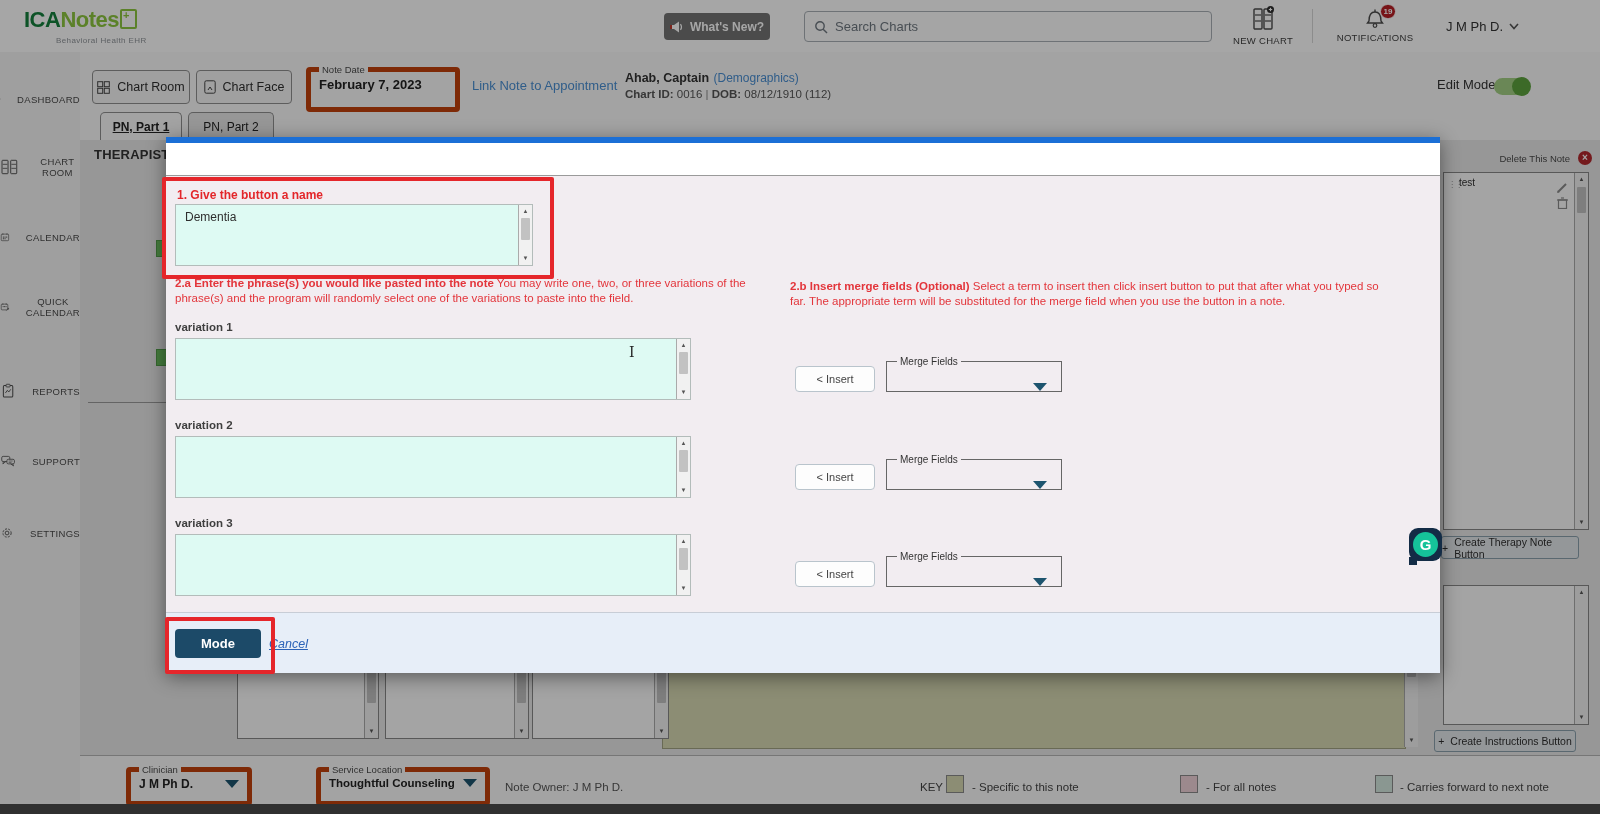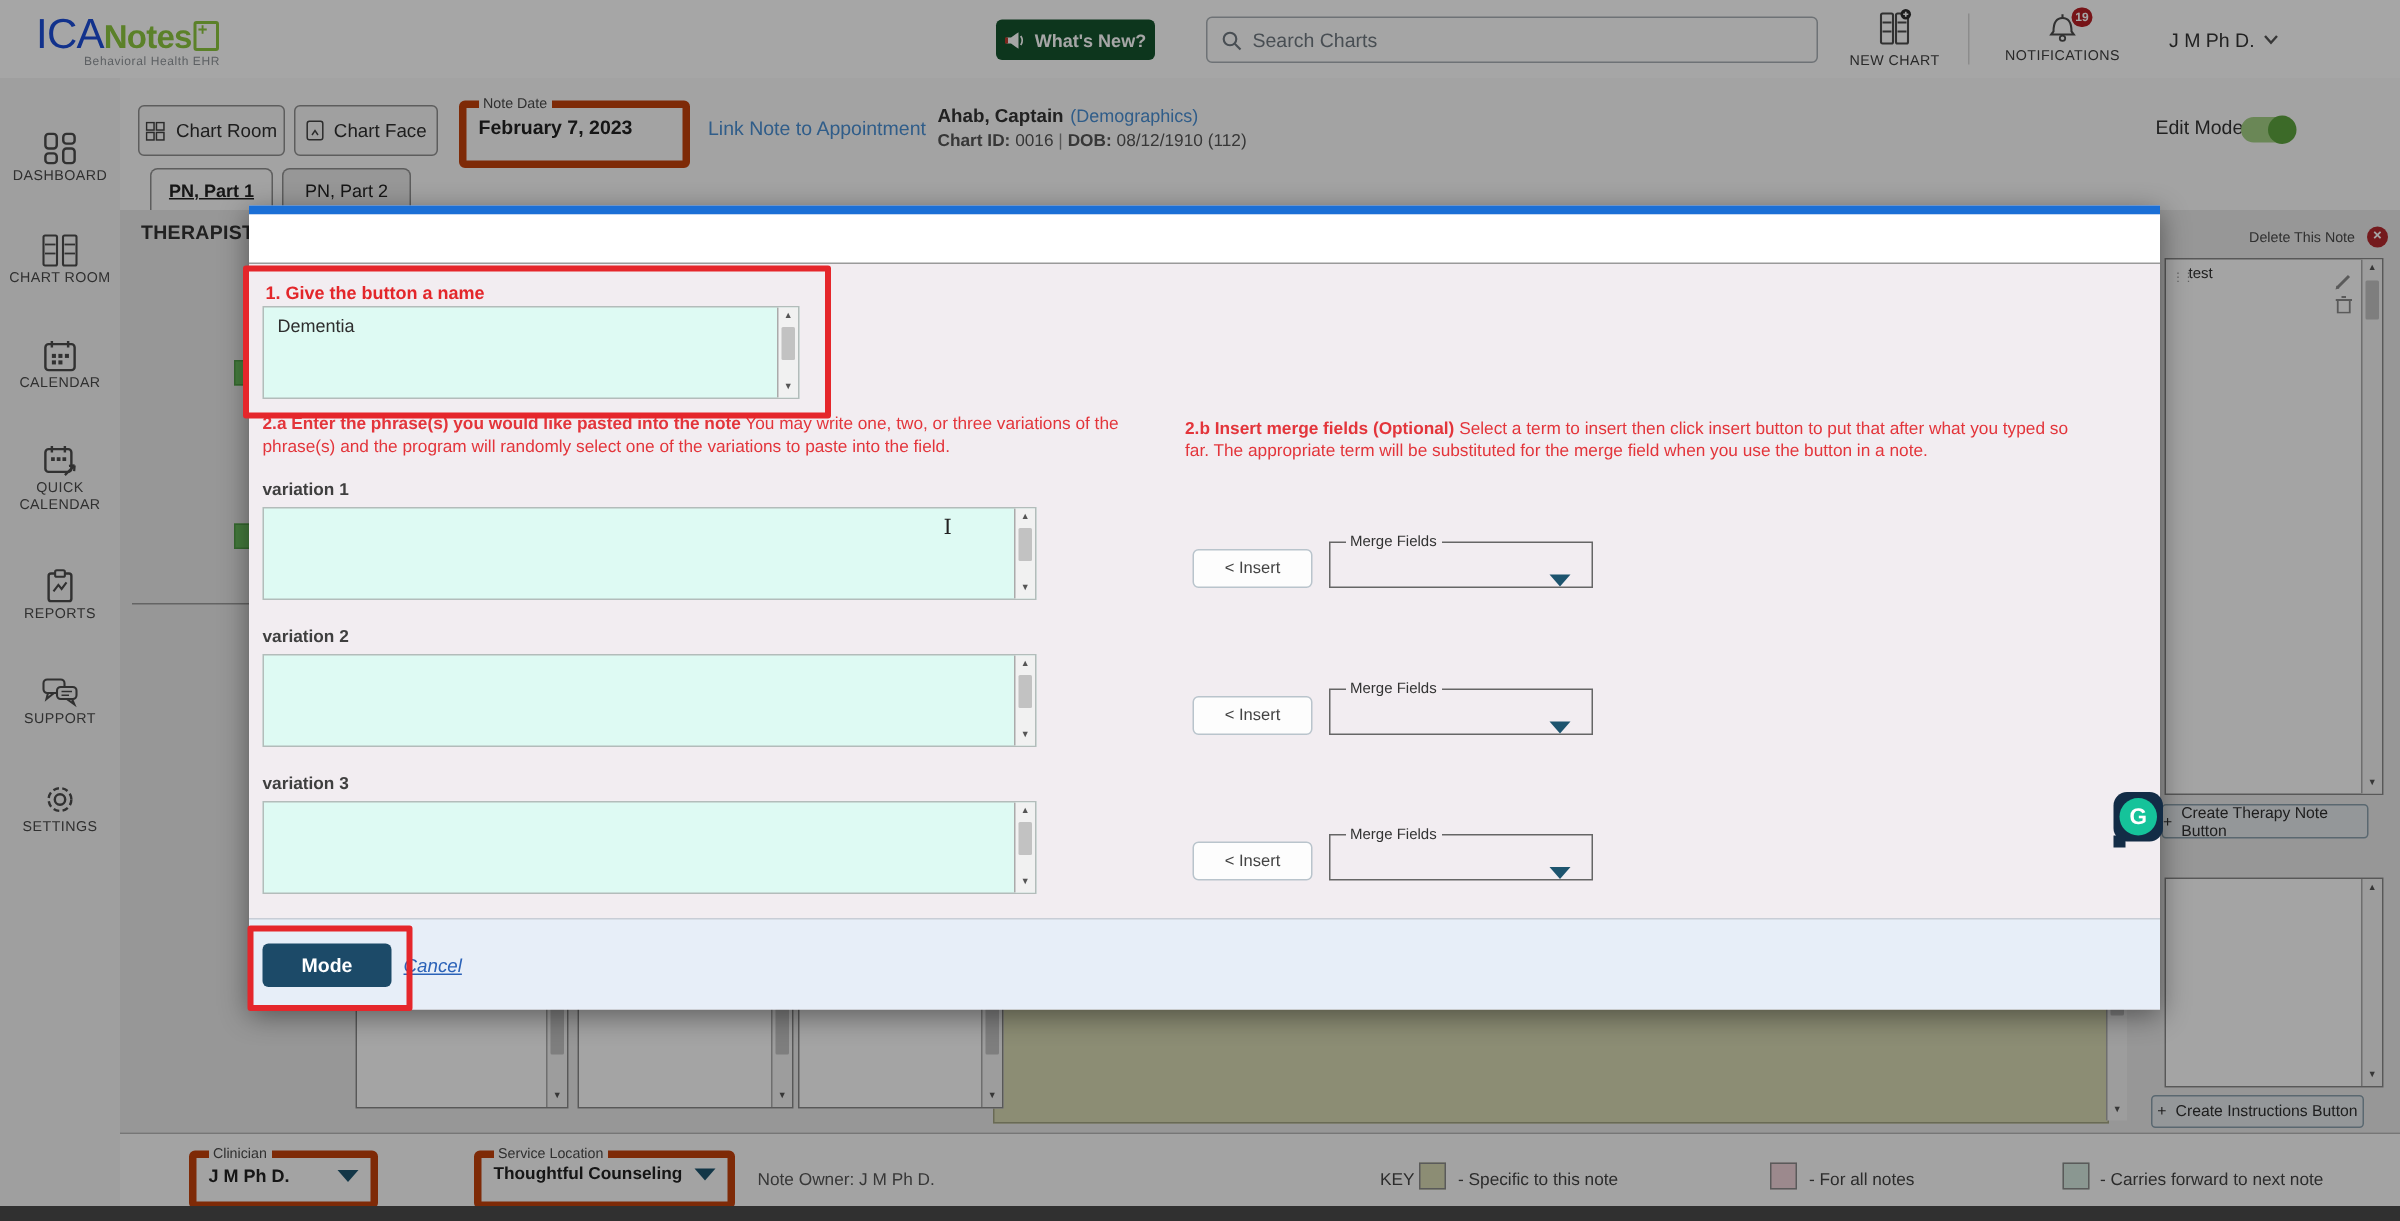--- a/index.html
+++ b/index.html
@@ -1,38 +1,38 @@
 <!DOCTYPE html>
 <html><head>
 <meta charset="utf-8">
 <style>
   html,body{margin:0;padding:0;background:#777;}
   .screen{position:relative;width:1600px;height:814px;overflow:hidden;
           font-family:"Liberation Sans","DejaVu Sans",sans-serif;background:#e8e8e8;}
   .abs{position:absolute;}
   
   .header{left:0;top:0;width:1600px;height:52px;background:#ffffff;z-index:1;}
-  .logo-ica{font-weight:normal;font-size:28px;color:#1d4ed8;letter-spacing:-.5px;}
+  .logo-ica{font-weight:bold;font-size:22px;color:#15803d;letter-spacing:-.5px;}
   .logo-notes{font-weight:bold;font-size:22px;color:#8dc63f;letter-spacing:-.5px;}
   .logo-doc{display:inline-block;width:13px;height:16px;border:2px solid #8dc63f;border-radius:2px;
             position:relative;top:2px;margin-left:1px;}
   .logo-doc span{position:absolute;left:1px;top:-2px;color:#8dc63f;font-weight:bold;font-size:11px;}
   .tagline{font-size:8px;color:#8f9499;letter-spacing:.4px;}
-  .whatsnew{background:#14532d;border-radius:4px;color:#fff;font-weight:bold;font-size:12px;
+  .whatsnew{background:#737373;border-radius:4px;color:#fff;font-weight:bold;font-size:12px;
             display:flex;align-items:center;justify-content:center;gap:6px;}
   .searchbox{border:1px solid #a9b0b5;border-radius:4px;background:#fdfdfd;display:flex;align-items:center;padding:0 9px;gap:7px;}
   .searchbox .ph{color:#6f7880;font-size:13px;}
   .hdr-lbl{font-size:9.5px;color:#3f3f3f;letter-spacing:.3px;text-align:center;}
   .badge{background:#b72025;color:#fff;font-size:8px;font-weight:bold;border-radius:8px;
          min-width:14px;height:13px;display:flex;align-items:center;justify-content:center;border:1px solid #fff;}
   .vline{width:1px;background:#d8d8d8;}
   .user{font-size:13px;color:#333;display:flex;align-items:center;gap:6px;}
   
   .sidebar{left:0;top:52px;width:80px;height:752px;background:#f5f5f5;border-right:1px solid #dcdcdc;z-index:1;}
-  .side-item{position:absolute;left:0;width:80px;display:flex;flex-direction:column;align-items:center;gap:0;}
+  .side-item{position:absolute;left:0;width:80px;display:flex;flex-direction:row;align-items:center;gap:16px;}
   .side-item .lbl{font-size:9.5px;color:#4a4a4a;letter-spacing:.3px;text-align:center;line-height:11px;}
   
   .toolzone{left:80px;top:52px;width:1520px;height:88px;background:#fbfbfb;z-index:1;}
   .tbtn{border:1px solid #8f8f8f;border-radius:4px;background:#f6f6f6;display:flex;align-items:center;
         justify-content:center;gap:7px;font-size:12.5px;color:#2f2f2f;}
   fieldset.box{border:5px solid #c2410c;border-radius:4px;margin:0;padding:2px 8px 4px 8px;background:transparent;}
   fieldset.box legend{font-size:9.5px;color:#4a4a4a;padding:0 3px;}
   .fld-val{font-size:13px;font-weight:bold;color:#222;}
   .bluelink{color:#4a8fd3;font-size:13px;}
   .pat-name{font-size:12.5px;font-weight:bold;color:#333;}

